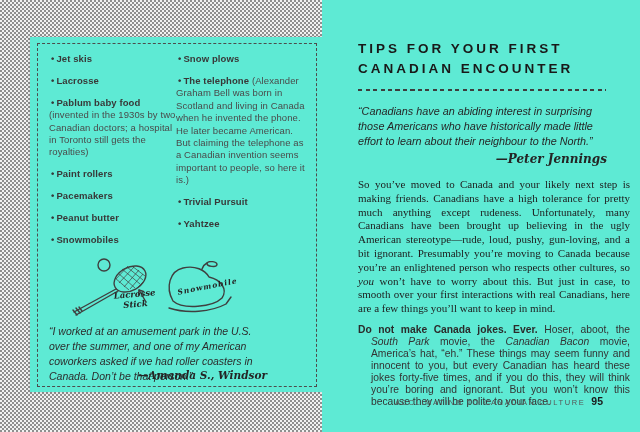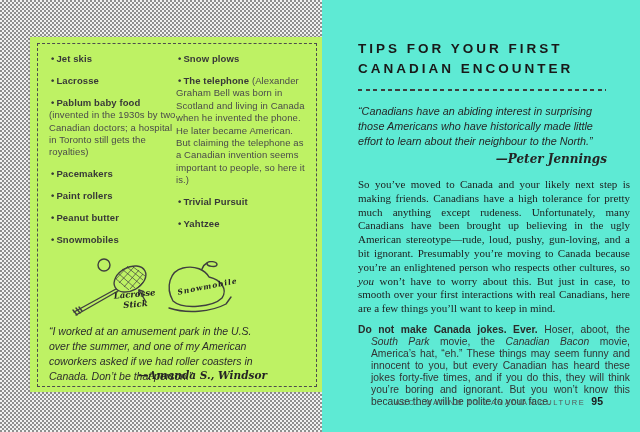--- a/index.html
+++ b/index.html
@@ -9,21 +9,21 @@
     background-color:#f2f2f2;
     background-image:
       linear-gradient(45deg,#8f8f8f 25%,transparent 25%,transparent 75%,#8f8f8f 75%),
       linear-gradient(45deg,#8f8f8f 25%,transparent 25%,transparent 75%,#8f8f8f 75%);
     background-size:4px 4px;
     background-position:0 0,2px 2px;
   }
   
   .left-page{
     position:absolute;left:30px;top:37px;width:294px;height:355px;
-    background:#bef264;box-shadow:0 0 3px rgba(0,0,0,.18);
+    background:#5eead4;box-shadow:0 0 3px rgba(0,0,0,.18);
   }
   .dash-box{
     position:absolute;left:7px;top:6px;right:7px;bottom:5px;
     border:1px dashed #4c4c4c;
     padding:9px 6px 6px 11px;box-sizing:border-box;
   }
   .cols{display:flex;}
   .col1{width:127px;flex:none;}
   .col2{flex:1;min-width:0;}
   .item{
@@ -93,22 +93,22 @@
 </head>
 <body>
 
 <div class="left-page">
   <div class="dash-box">
     <div class="cols">
       <div class="col1">
         <div class="item"><span class="bullet">•</span><span class="lbl">Jet skis</span></div>
         <div class="item"><span class="bullet">•</span><span class="lbl">Lacrosse</span></div>
         <div class="item"><span class="bullet">•</span><span class="lbl">Pablum baby food</span> <span class="note">(invented in the 1930s by two Canadian doctors; a hospital in Toronto still gets the royalties)</span></div>
+        <div class="item"><span class="bullet">•</span><span class="lbl">Paint rollers</span></div>
         <div class="item"><span class="bullet">•</span><span class="lbl">Pacemakers</span></div>
-        <div class="item"><span class="bullet">•</span><span class="lbl">Paint rollers</span></div>
         <div class="item"><span class="bullet">•</span><span class="lbl">Peanut butter</span></div>
         <div class="item"><span class="bullet">•</span><span class="lbl">Snowmobiles</span></div>
       </div>
       <div class="col2">
         <div class="item"><span class="bullet">•</span><span class="lbl">Snow plows</span></div>
         <div class="item"><span class="bullet">•</span><span class="lbl">The telephone</span> <span class="note">(Alexander Graham Bell was born in Scotland and living in Canada when he invented the phone. He later became American. But claiming the telephone as a Canadian invention seems important to people, so here it is.)</span></div>
         <div class="item"><span class="bullet">•</span><span class="lbl">Trivial Pursuit</span></div>
         <div class="item"><span class="bullet">•</span><span class="lbl">Yahtzee</span></div>
       </div>
     </div>

